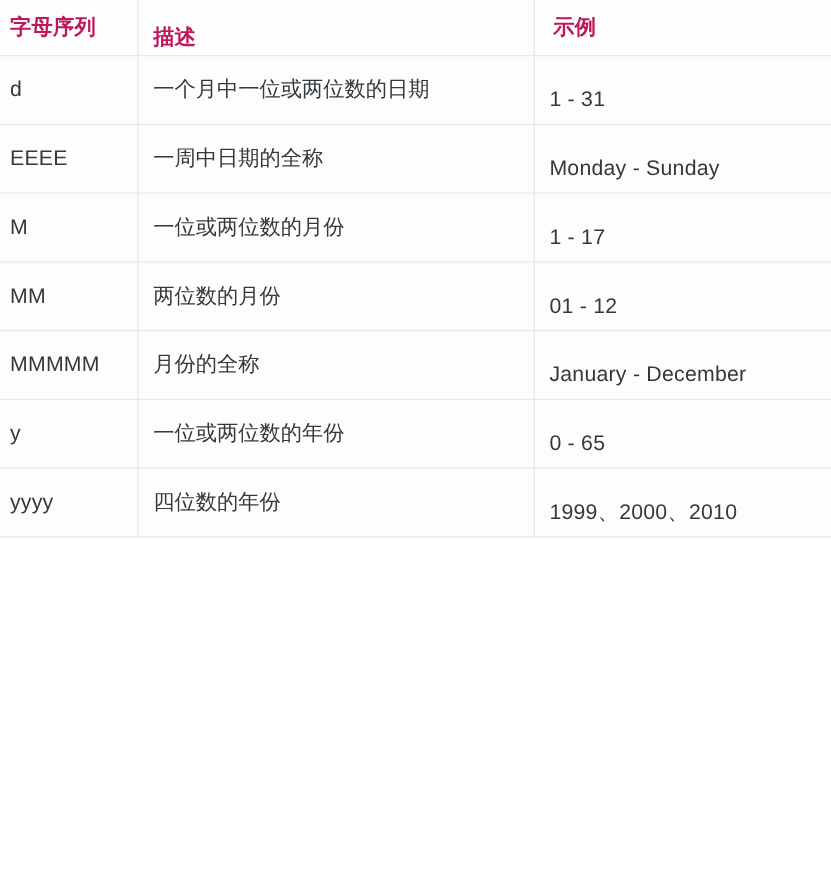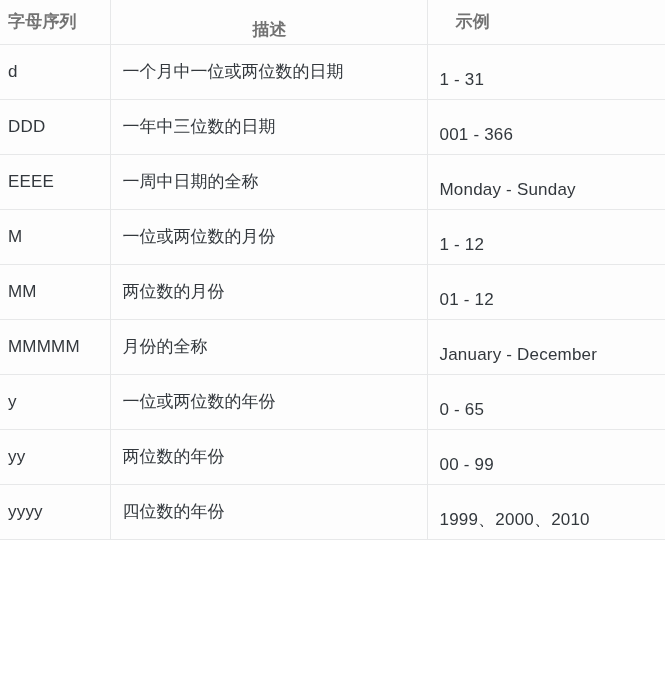--- a/index.html
+++ b/index.html
@@ -43,40 +43,40 @@
 
   .format-table th:last-child,
   .format-table td:last-child {
     border-right: none;
   }
 
   
   .format-table thead th {
     height: 44px;
     font-weight: 700;
-    color: #737373;
+    color: #be185d;
     font-size: 17px;
     background: #fdfdfd;
   }
 
   
   .format-table tbody td {
     height: 55px;
     font-weight: 400;
     color: #33383d;
   }
 
   
   .cell-token  { padding: 0 8px 0 8px; }
   .cell-desc   { padding: 0 10px 0 12px; }
   .cell-sample { padding: 16px 10px 0 12px; }
 
   thead .cell-token  { padding: 0 8px 0 8px; }
-  thead .cell-desc   { padding: 16px 10px 0 12px; text-align: center; }
-  thead .cell-sample { padding: 0 10px 0 28px; margin-top: 20px; }
+  thead .cell-desc   { padding: 16px 10px 0 12px; }
+  thead .cell-sample { padding: 0 10px 0 15px; margin-top: 20px; }
 
   
   .cell-token, .cell-sample { letter-spacing: 0.2px; }
 </style>
 </head>
 <body>
 
 <table class="format-table">
   <colgroup>
     <col class="col-token">
@@ -90,53 +90,43 @@
       <th class="cell-sample">示例</th>
     </tr>
   </thead>
   <tbody id="table-body">
       <tr>
         <td class="cell-token">d</td>
         <td class="cell-desc">一个月中一位或两位数的日期</td>
         <td class="cell-sample">1 - 31</td>
       </tr>
       <tr>
-        <td class="cell-token">DDD</td>
-        <td class="cell-desc">一年中三位数的日期</td>
-        <td class="cell-sample">001 - 366</td>
-      </tr>
-      <tr>
         <td class="cell-token">EEEE</td>
         <td class="cell-desc">一周中日期的全称</td>
         <td class="cell-sample">Monday - Sunday</td>
       </tr>
       <tr>
         <td class="cell-token">M</td>
         <td class="cell-desc">一位或两位数的月份</td>
-        <td class="cell-sample">1 - 12</td>
+        <td class="cell-sample">1 - 17</td>
       </tr>
       <tr>
         <td class="cell-token">MM</td>
         <td class="cell-desc">两位数的月份</td>
         <td class="cell-sample">01 - 12</td>
       </tr>
       <tr>
         <td class="cell-token">MMMMM</td>
         <td class="cell-desc">月份的全称</td>
         <td class="cell-sample">January - December</td>
       </tr>
       <tr>
         <td class="cell-token">y</td>
         <td class="cell-desc">一位或两位数的年份</td>
         <td class="cell-sample">0 - 65</td>
       </tr>
       <tr>
-        <td class="cell-token">yy</td>
-        <td class="cell-desc">两位数的年份</td>
-        <td class="cell-sample">00 - 99</td>
-      </tr>
-      <tr>
         <td class="cell-token">yyyy</td>
         <td class="cell-desc">四位数的年份</td>
         <td class="cell-sample">1999、2000、2010</td>
       </tr>
     </tbody>
 </table>
 
 </body></html>

